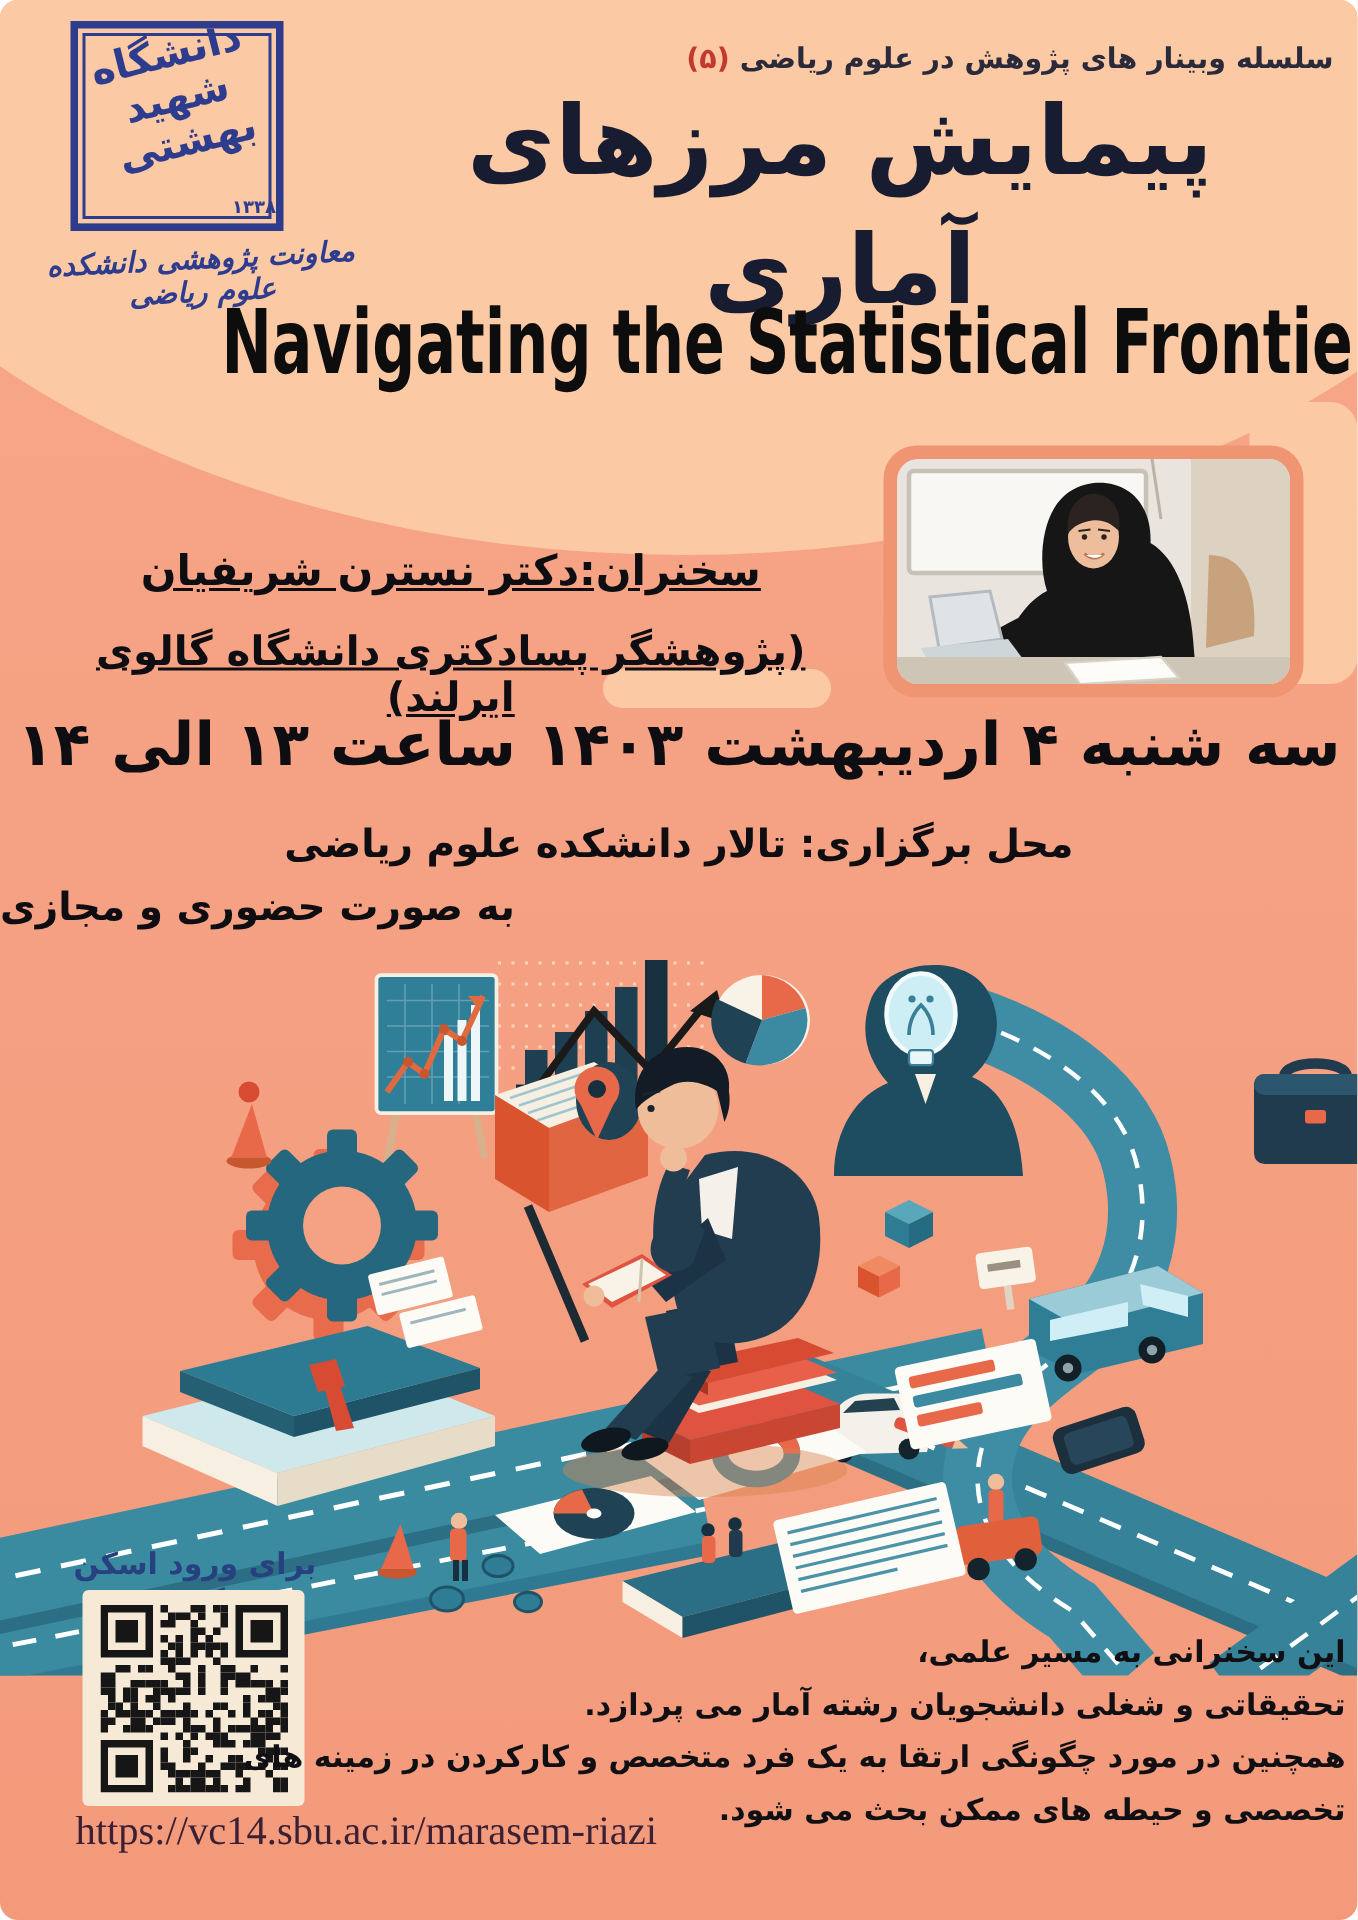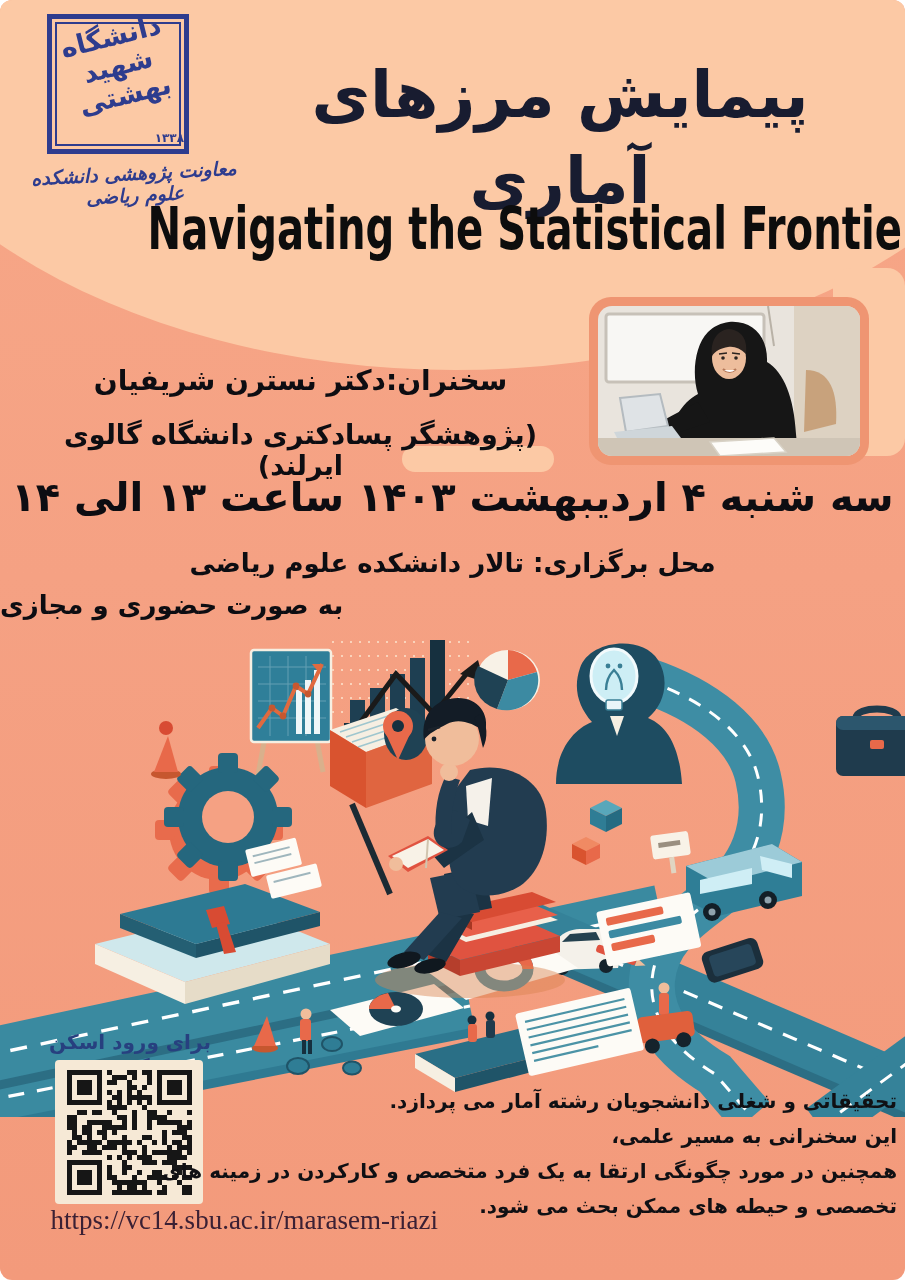--- a/index.html
+++ b/index.html
@@ -38,21 +38,21 @@
     color:#2e3c8e;font-size:19px;font-weight:700;font-style:italic;direction:rtl;
     transform:rotate(-3deg);}
 
   
   .photo-frame{position:absolute;left:589px;top:297px;width:280px;height:168px;
     background:#ef9572;border-radius:22px;padding:0;}
   .photo-frame svg{position:absolute;left:9px;top:9px;border-radius:14px;}
 
   
   .speaker{position:absolute;left:28px;top:364px;width:545px;text-align:center;
-    direction:rtl;font-weight:700;color:#0d0d12;}
+    direction:rtl;font-weight:700;color:#0d0d12;text-decoration:underline;}
   .speaker .name{font-size:28px;}
   .speaker .affil{font-size:27px;margin-top:22px;}
   .datetime{position:absolute;top:474px;left:0;width:905px;text-align:center;direction:rtl;
     font-size:40px;font-weight:700;color:#0d0d12;}
   .venue{position:absolute;top:548px;left:0;width:905px;text-align:center;direction:rtl;
     font-size:26px;font-weight:700;color:#0d0d12;}
   .mode{position:absolute;top:590px;left:0;width:905px;text-align:left;direction:rtl;
     font-size:26px;font-weight:700;color:#0d0d12;}
 
   
@@ -74,20 +74,24 @@
 </style>
 </head>
 <body>
 
 <div class="poster">
 
   <div class="blob"></div>
   <div class="patch patch-right"></div>
   <div class="patch patch-pill"></div>
 
+  <div class="series">
+    <span>سلسله وبینار های پژوهش در علوم ریاضی</span>
+    <span class="num">(۵)</span>
+  </div>
 
   <div class="logo">
     <div class="logo-frame">
       <div class="logo-callig">
         <div>دانشگاه</div>
         <div>شهید</div>
         <div>بهشتی</div>
       </div>
       <div class="logo-year">۱۳۳۸</div>
     </div>
@@ -725,19 +729,19 @@
           <rect x="100" y="10" width="15" height="15" fill="#161616"></rect>
           <rect x="0" y="90" width="35" height="35"></rect>
           <rect x="5" y="95" width="25" height="25" fill="#f6e9d6"></rect>
           <rect x="10" y="100" width="15" height="15" fill="#161616"></rect>
         </svg>
       </div>
   </div>
   <div class="url">https://vc14.sbu.ac.ir/marasem-riazi</div>
 
   <div class="desc">
+    <div>این سخنرانی به مسیر علمی،</div>
     <div>تحقیقاتی و شغلی دانشجویان رشته آمار می پردازد.</div>
-    <div>این سخنرانی به مسیر علمی،</div>
     <div>همچنین در مورد چگونگی ارتقا به یک فرد متخصص و کارکردن در زمینه های</div>
     <div>تخصصی و حیطه های ممکن بحث می شود.</div>
   </div>
 
 </div>
 
 </body></html>

